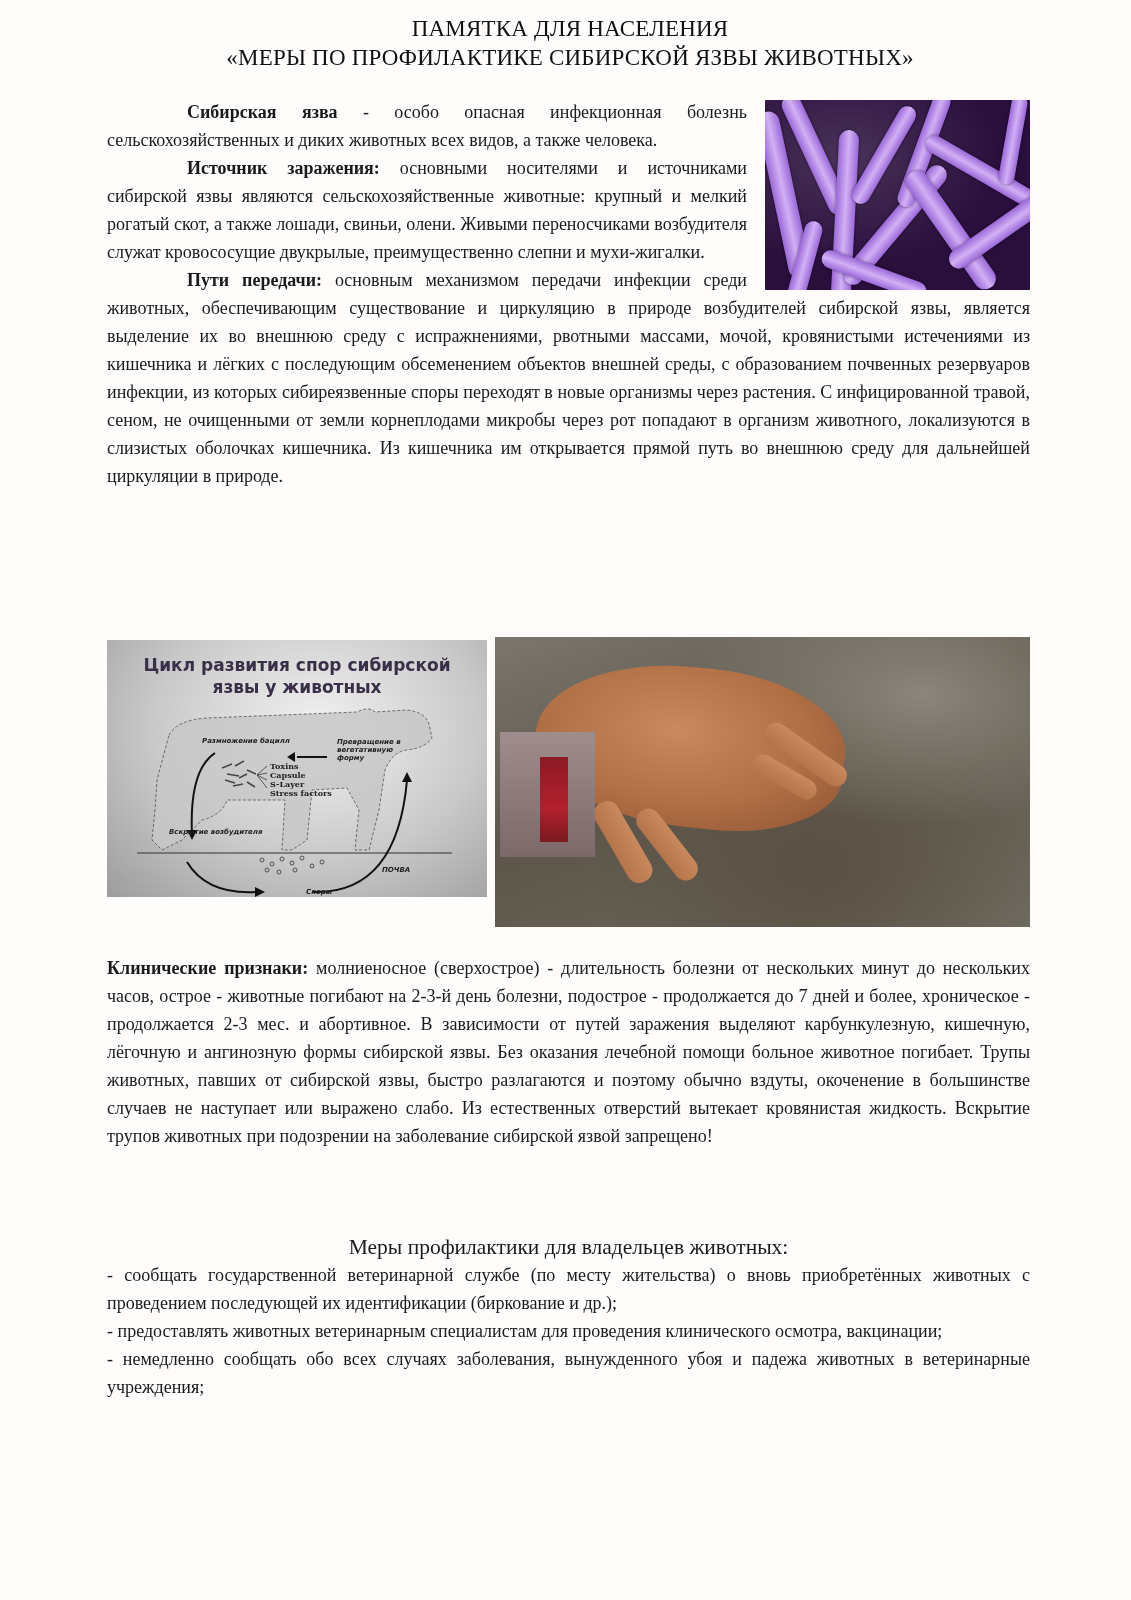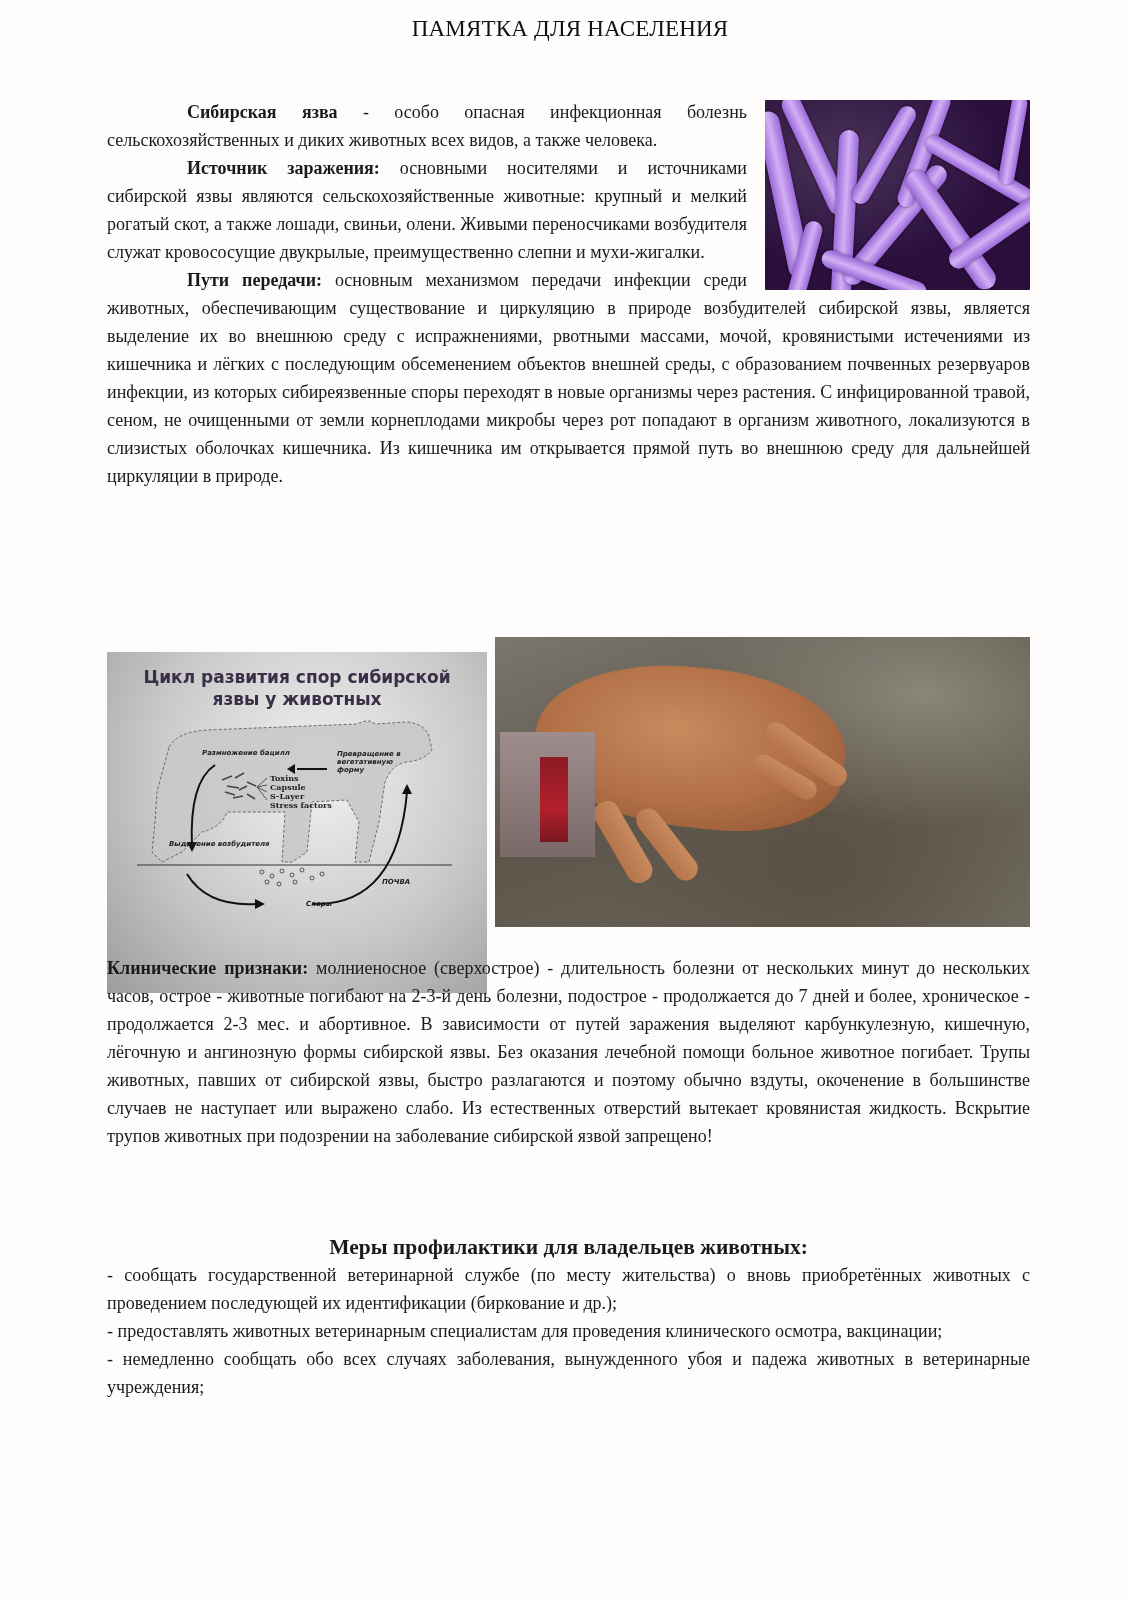--- a/index.html
+++ b/index.html
@@ -35,21 +35,21 @@
         #2a0f3d;
       position: relative;
     }
     .rod {
       position: absolute; background: linear-gradient(90deg, #9a68d8, #d2b0f5 50%, #9a68d8);
       border-radius: 12px; box-shadow: 0 0 3px rgba(0,0,0,0.6);
     }
 
     .figures { position: absolute; left: 107px; top: 637px; width: 923px; height: 290px; }
     .diagram {
-      position: absolute; left: 0; top: 15px; width: 380px; height: 341px;
+      position: absolute; left: 0; top: 3px; width: 380px; height: 257px;
       background: radial-gradient(ellipse at 55% 35%, #f2f2f2 0%, #c9c9c9 55%, #9c9c9c 100%);
     }
     .diagram-title {
       position: absolute; left: 0; top: 14px; width: 380px; text-align: center;
       font-family: "DejaVu Sans", sans-serif; font-weight: bold; font-size: 17px;
       line-height: 22px; color: #3a2f48;
     }
     .diag-label {
       position: absolute; font-family: "DejaVu Sans", sans-serif; font-style: italic;
       font-weight: bold; font-size: 7px; line-height: 8px; color: #222;
@@ -84,32 +84,33 @@
       background-size: 100% 100%;
     }
     .blood {
       position: absolute; left: 45px; top: 120px; width: 28px; height: 85px;
       background: linear-gradient(180deg, #8c1a24, #b3202c 60%, #7a1820);
     }
 
     .clinical { position: absolute; left: 107px; top: 954px; width: 923px; }
     .measures-heading {
       position: absolute; left: 107px; top: 1233px; width: 923px;
-      text-align: center; font-weight: bold; font-size: 21.5px; line-height: 28px;
+      text-align: center; font-weight: normal; font-size: 21.5px; line-height: 28px;
     }
     .measures { position: absolute; left: 107px; top: 1261px; width: 923px; }
     .measures p { text-indent: 0; }
   </style>
 </head>
 <body>
 
 <div class="page">
 
   <div class="title">
     <div>ПАМЯТКА ДЛЯ НАСЕЛЕНИЯ</div>
+    <div>«МЕРЫ ПО ПРОФИЛАКТИКЕ СИБИРСКОЙ ЯЗВЫ ЖИВОТНЫХ»</div>
   </div>
 
   <div class="intro-block text">
     <div class="float-img">
       <div class="bacteria">
         <div class="rod" style="left:8px;top:10px;width:22px;height:170px;transform:rotate(-12deg);"></div>
         <div class="rod" style="left:40px;top:-10px;width:20px;height:130px;transform:rotate(-25deg);"></div>
         <div class="rod" style="left:70px;top:30px;width:20px;height:170px;transform:rotate(3deg);"></div>
         <div class="rod" style="left:110px;top:0px;width:18px;height:110px;transform:rotate(30deg);"></div>
         <div class="rod" style="left:120px;top:50px;width:20px;height:150px;transform:rotate(40deg);"></div>
@@ -169,21 +170,21 @@
         <path d="M150,135 L160,126 M150,135 L160,133 M150,135 L160,140 M150,135 L160,148" stroke="#333" stroke-width="0.8"></path>
       </svg>
       <div class="diag-label" style="left:95px;top:97px;">Размножение бацилл</div>
       <div class="diag-label" style="left:230px;top:98px;width:70px;">Превращение в вегетативную форму</div>
       <div class="diag-factors" style="left:163px;top:122px;">
         <div>Toxins</div>
         <div>Capsule</div>
         <div>S-Layer</div>
         <div>Stress factors</div>
       </div>
-      <div class="diag-label" style="left:62px;top:188px;">Выделение возбудителя</div>
+      <div class="diag-label" style="left:62px;top:188px;">Вскрытие возбудителя</div>
       <div class="diag-label" style="left:163px;top:248px;padding-left:36px;">Споры</div>
       <div class="diag-label" style="left:275px;top:226px;">ПОЧВА</div>
     </div>
 
     <div class="photo">
       <div class="cow-body"></div>
       <div class="cow-leg" style="left:115px;top:160px;width:26px;height:90px;transform:rotate(-30deg);"></div>
       <div class="cow-leg" style="left:160px;top:165px;width:24px;height:85px;transform:rotate(-38deg);"></div>
       <div class="cow-leg" style="left:300px;top:70px;width:22px;height:95px;transform:rotate(-55deg);"></div>
       <div class="cow-leg" style="left:280px;top:105px;width:20px;height:70px;transform:rotate(-60deg);"></div>

